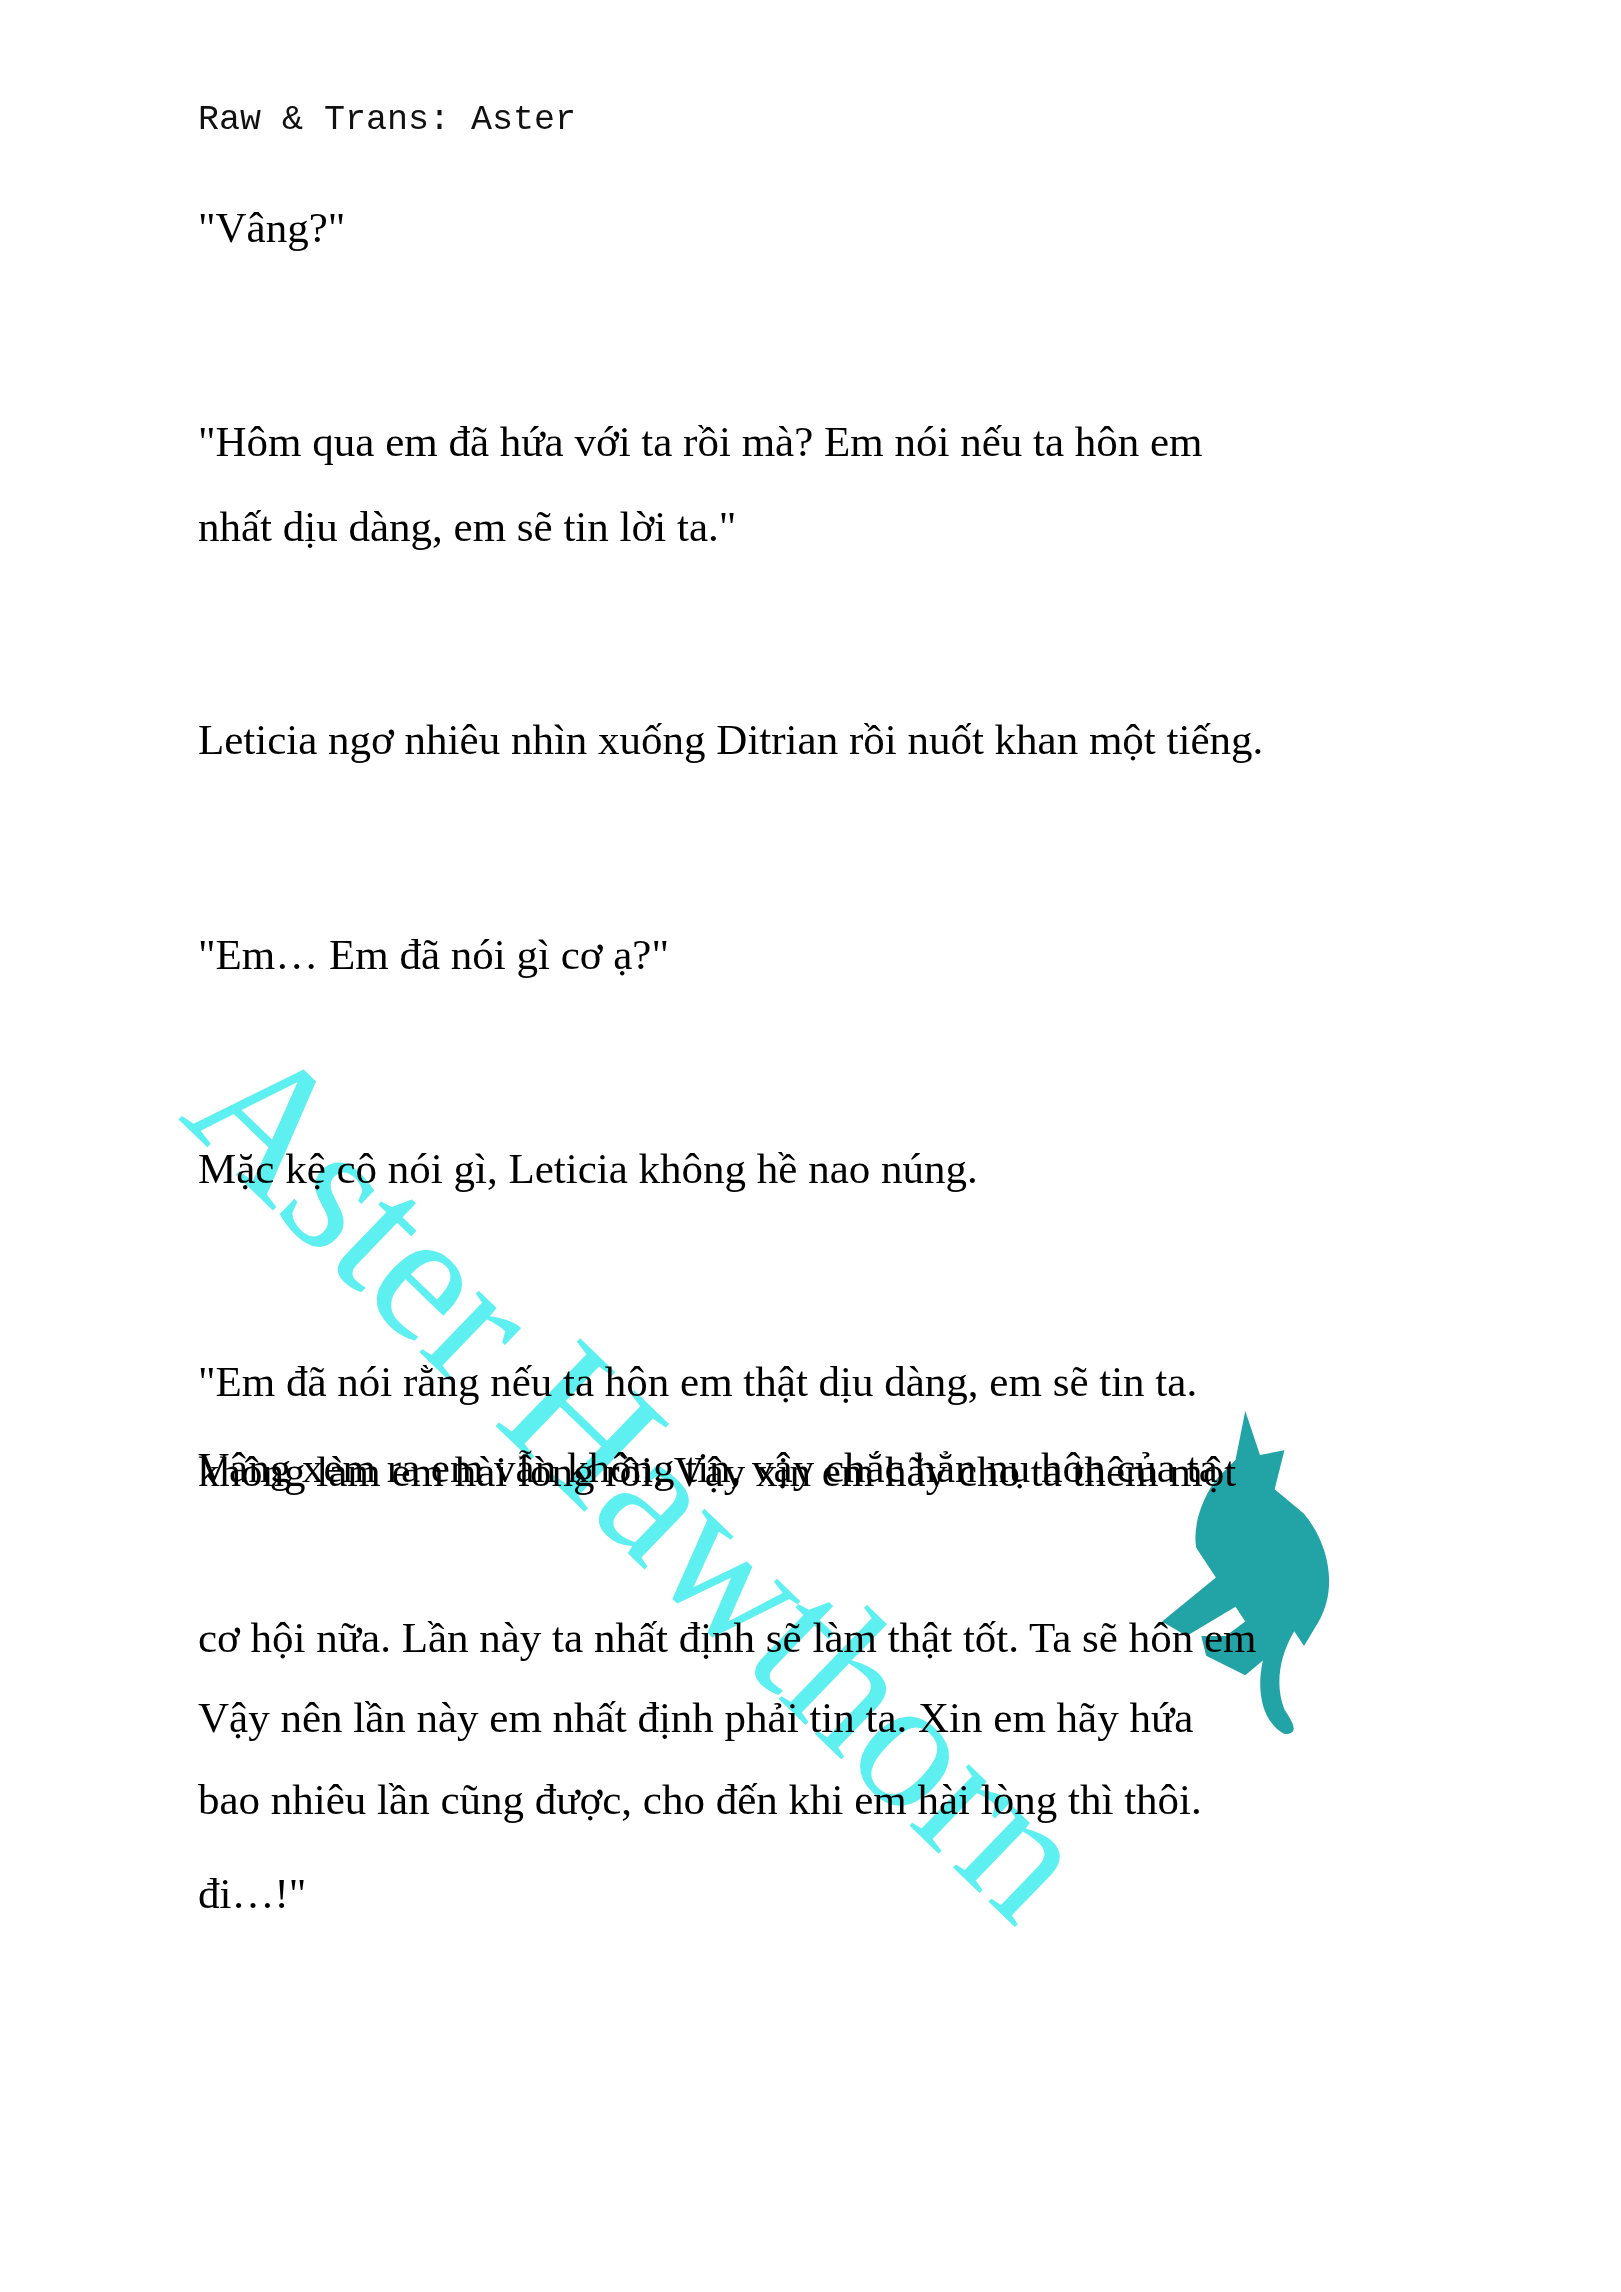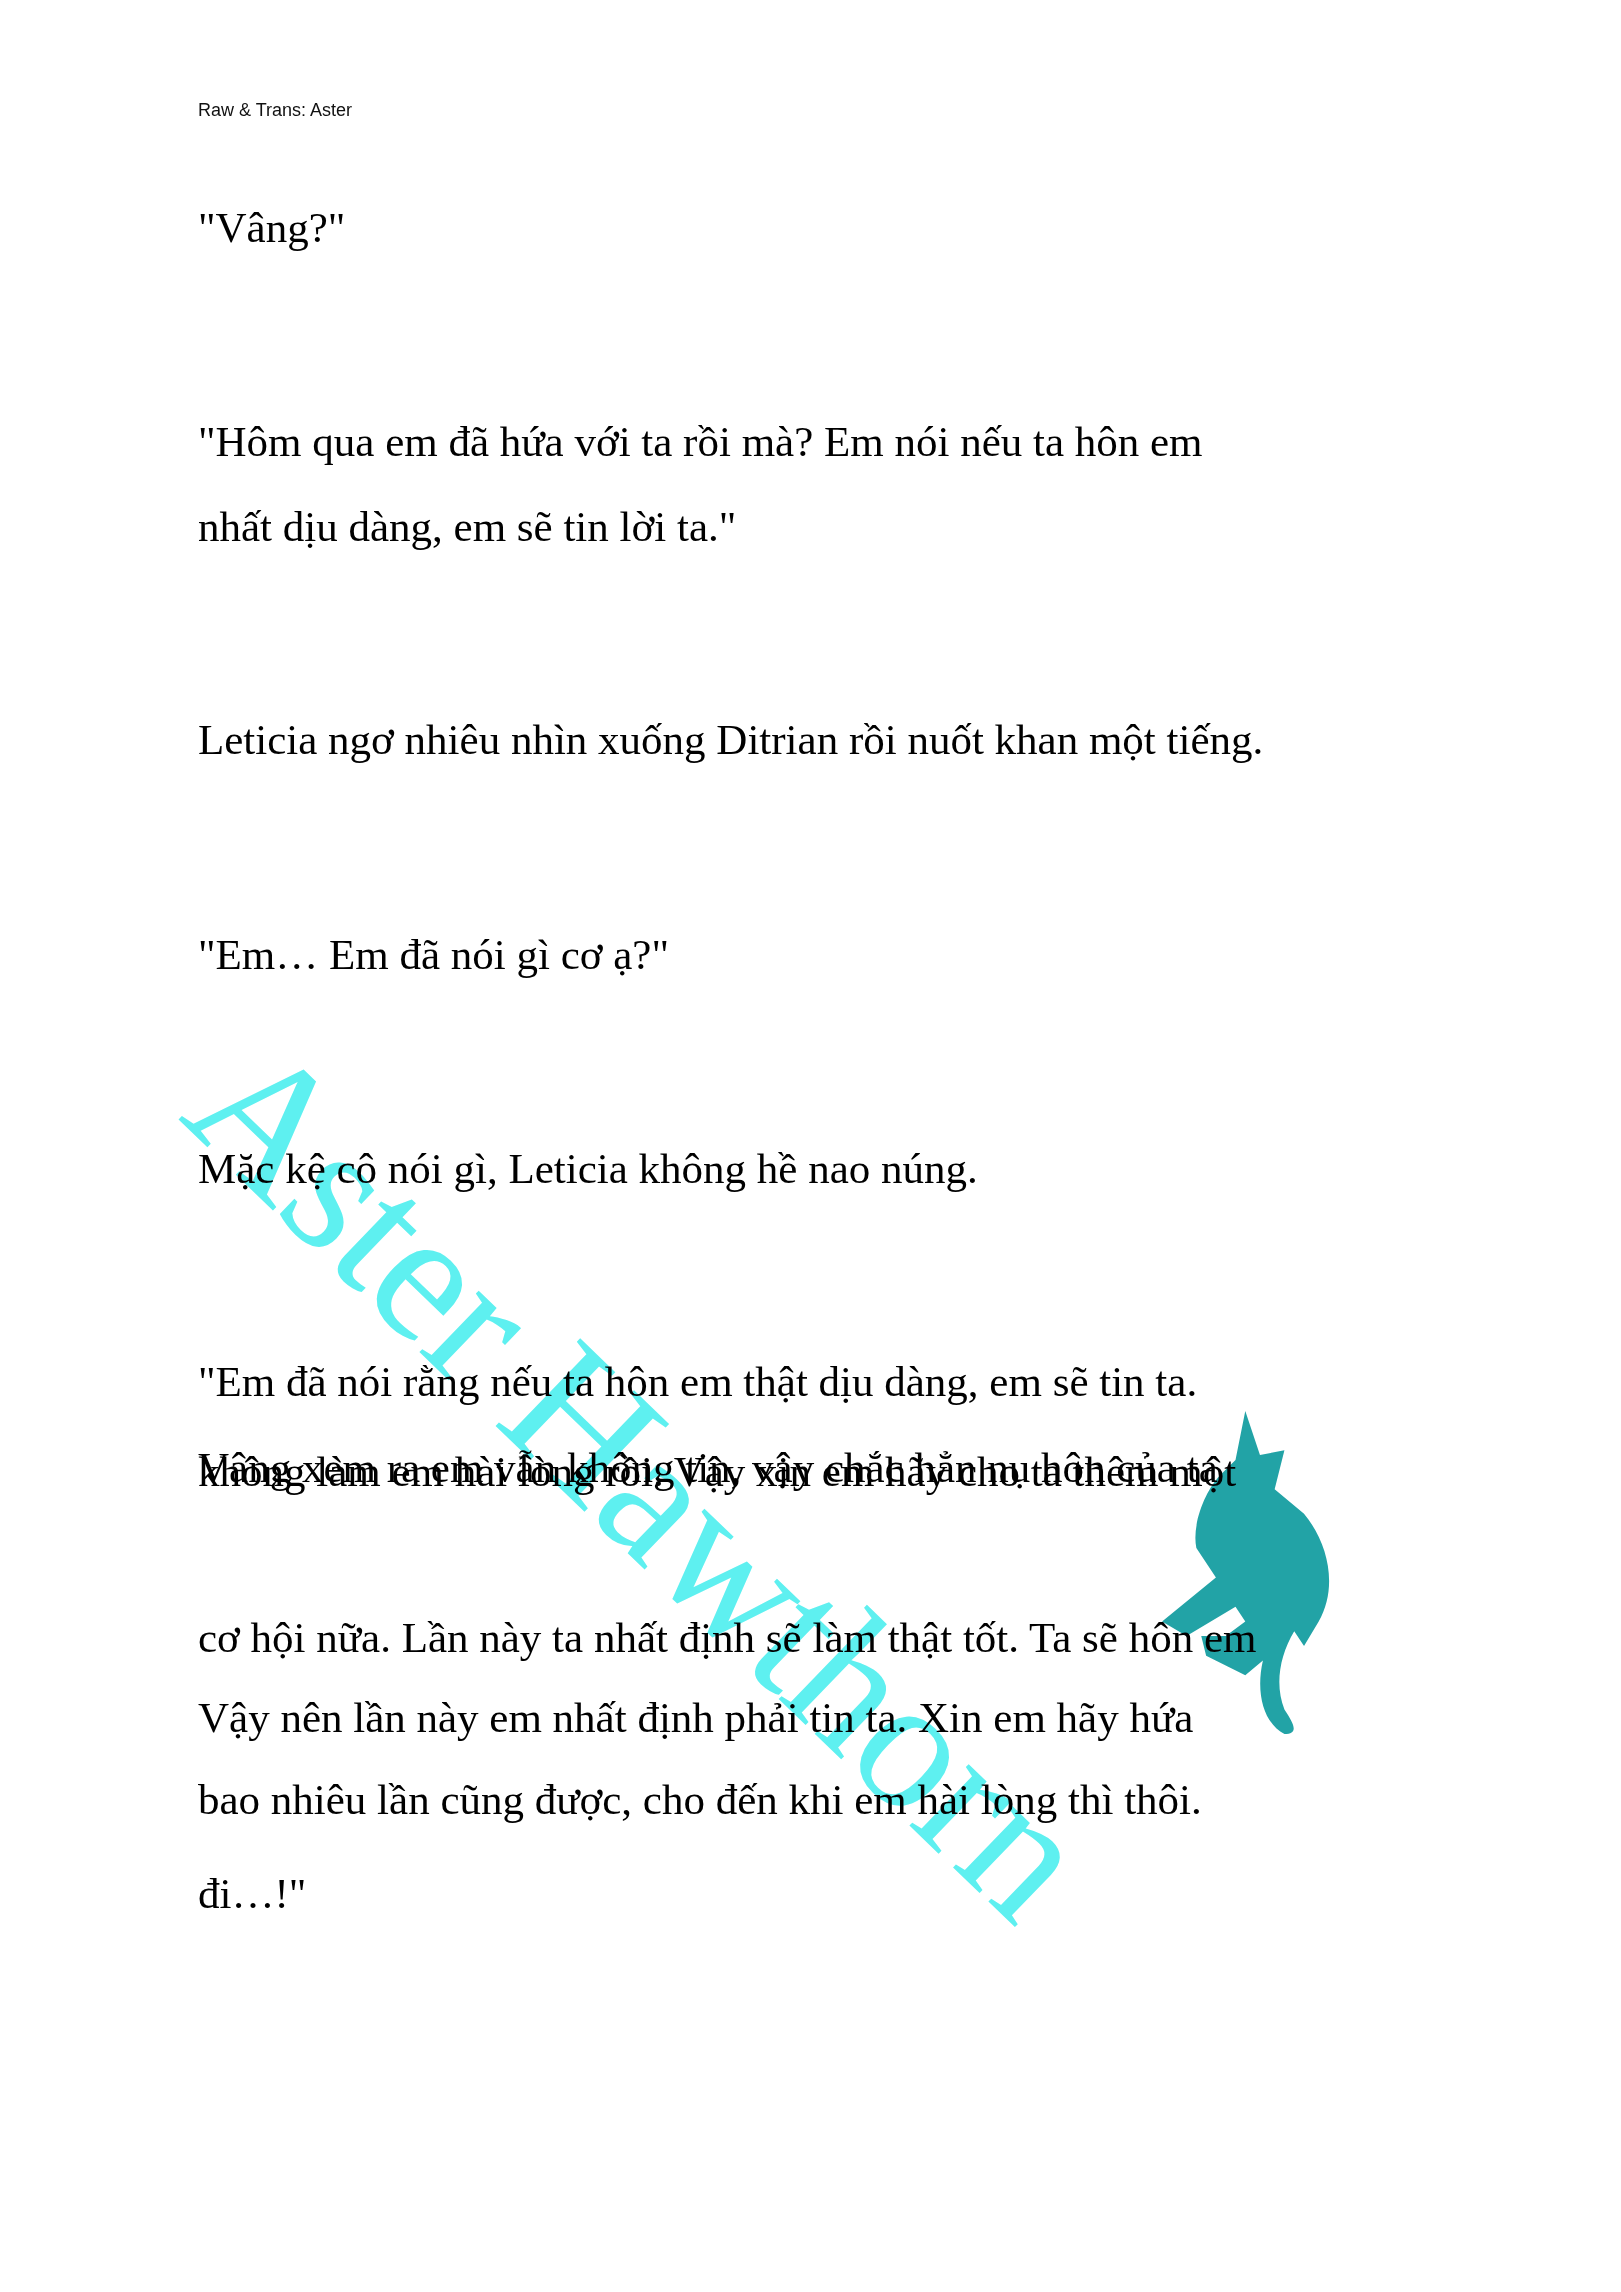--- a/index.html
+++ b/index.html
@@ -1,19 +1,19 @@
 <!DOCTYPE html>
 <html><head>
   <meta charset="utf-8">
   <style>
     html, body { margin:0; padding:0; background:#ffffff; }
     body { width:1621px; height:2293px; position:relative; overflow:hidden; }
     .header {
       position:absolute; left:198px; top:100px;
-      font-family:Liberation Sans, sans-serif; font-size:18px; color:#111;
+      font-family:Liberation Mono, monospace; font-size:35px; color:#111;
     }
     .line {
       position:absolute; left:198px;
       font-family:"Liberation Serif", serif; font-size:43px; color:#000;
       white-space:nowrap; line-height:1;
       z-index:2;
     }
     .watermark {
       position:absolute; left:221px; top:980px;
       transform-origin:left center;

